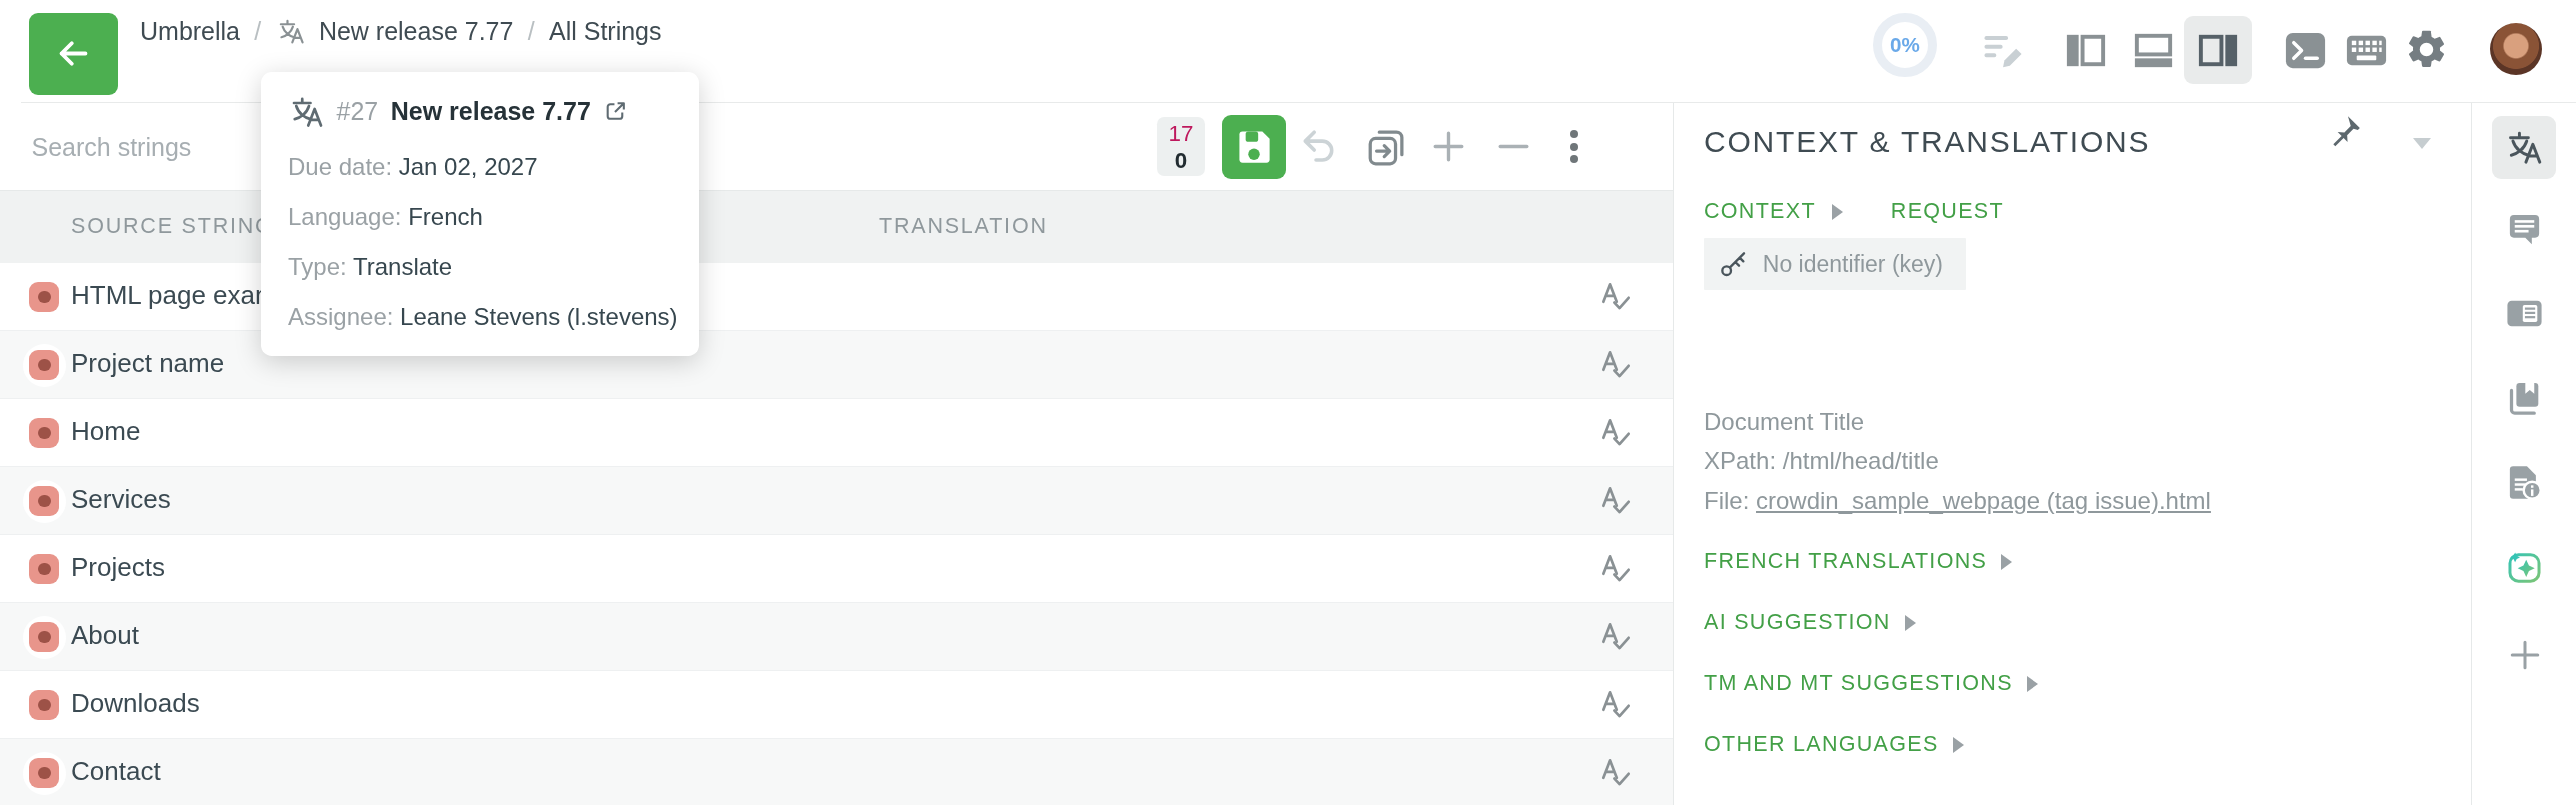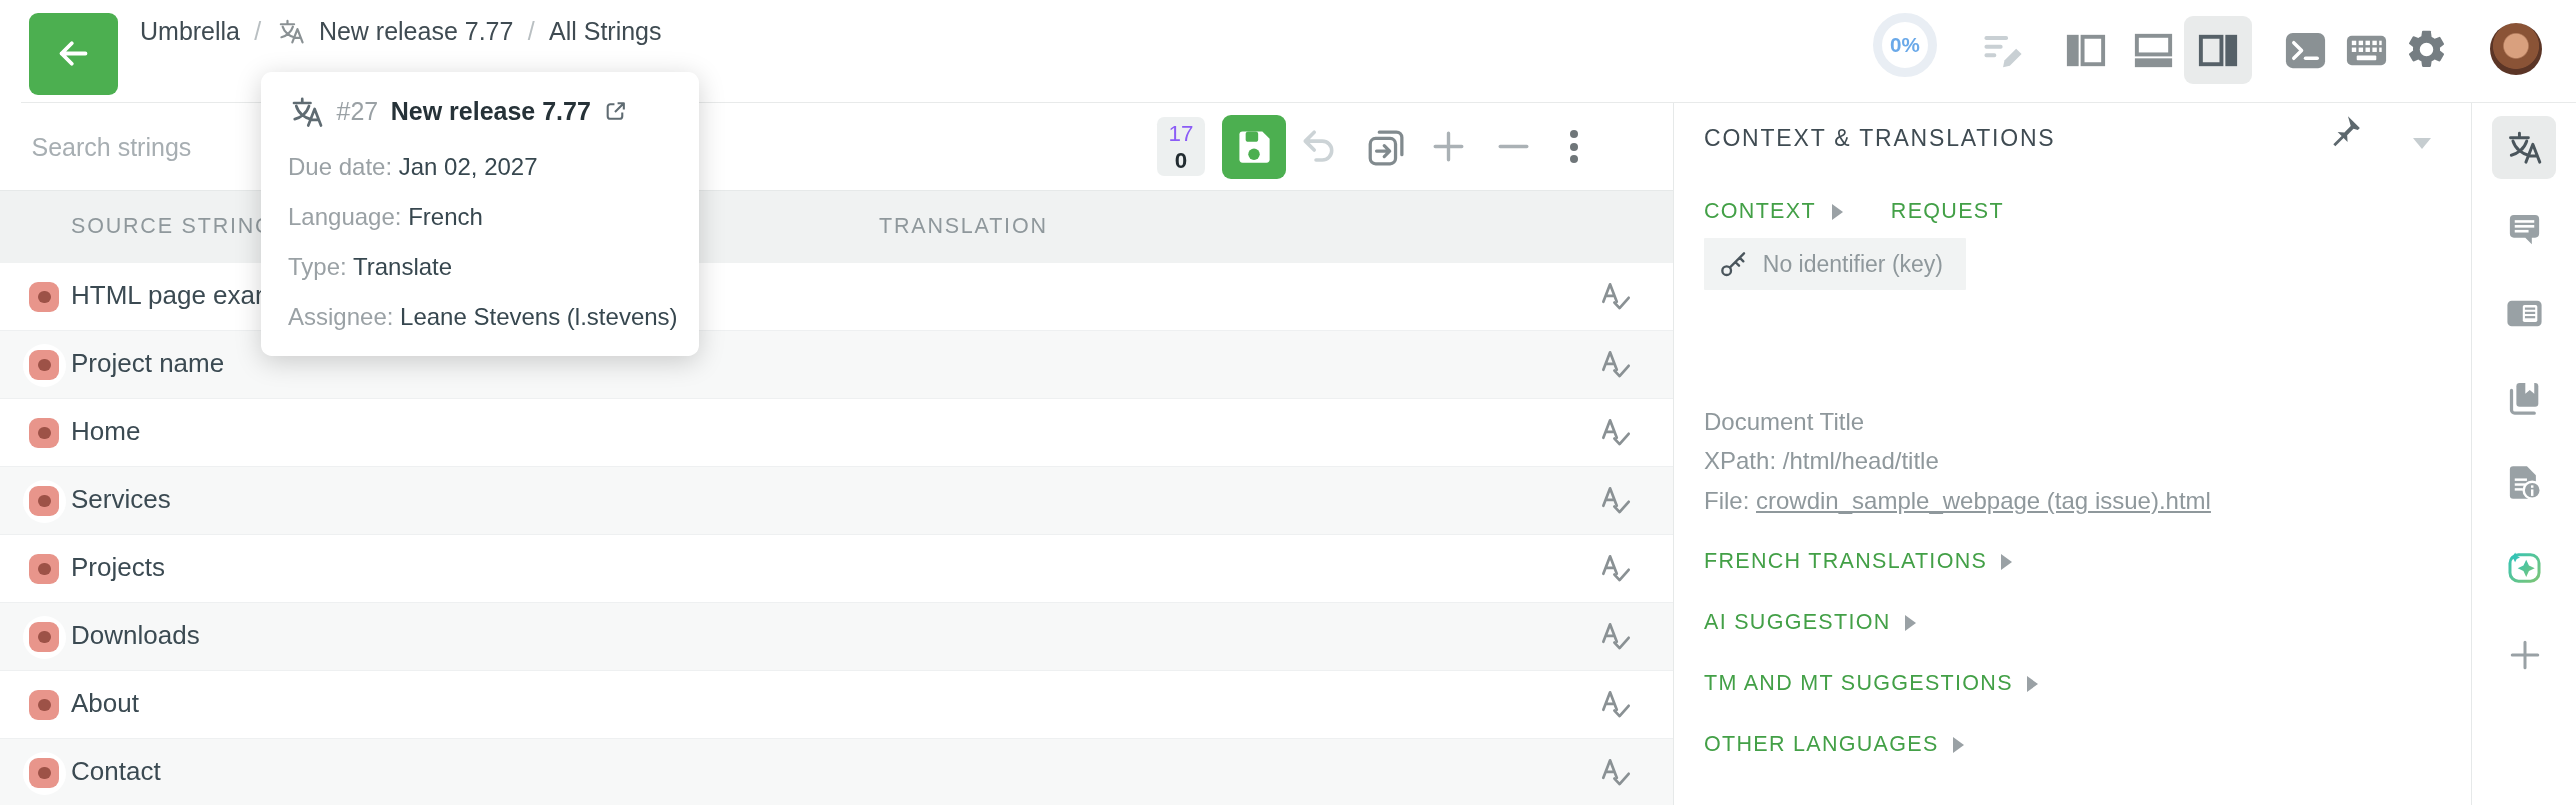--- a/index.html
+++ b/index.html
@@ -20,21 +20,21 @@
   #progress-ring span{font-size:20.6px;font-weight:bold;color:#6aa9e9;}
   #layout-right-wrap{position:absolute;left:2163px;top:16px;width:68px;height:68px;background:#e9ebeb;border-radius:9px;display:flex;align-items:center;justify-content:center;cursor:pointer;}
   #avatar{position:absolute;left:2469px;top:23px;width:52px;height:52px;border-radius:50%;cursor:pointer;background:radial-gradient(circle at 50% 44%, #d9a07e 0 30%, #8a5336 34% 58%, #5b3526 60% 100%);}
 
   
   #left-panel{position:absolute;left:0;top:102px;width:1674px;height:703px;border-right:0.9px solid #e6e9e9;box-sizing:border-box;background:#fff;}
   #search-row{position:absolute;left:0;top:0;width:100%;height:89px;border-bottom:0.9px solid #e6e9e9;box-sizing:border-box;background:#fff;}
   #search-input{position:absolute;left:29.5px;top:23px;width:501px;height:43px;border:none;outline:none;font-size:25px;font-family:"Liberation Sans",sans-serif;color:#3c4852;background:transparent;}
   #search-input::placeholder{color:#a7aeb2;}
   #counter-badge{position:absolute;left:1157px;top:15px;width:48px;height:59px;background:#edf0f0;border-radius:7.2px;display:flex;flex-direction:column;align-items:center;justify-content:center;line-height:27px;}
-  #counter-badge .c-top{font-size:22.4px;color:#8b5cf6;}
+  #counter-badge .c-top{font-size:22.4px;color:#be185d;}
   #counter-badge .c-bottom{font-size:22.4px;font-weight:bold;color:#222c31;}
   #save-btn{position:absolute;left:1222px;top:12.5px;width:64px;height:64px;background:#4caf50;border-radius:9px;display:flex;align-items:center;justify-content:center;cursor:pointer;}
   .tb-icon{position:absolute;display:flex;align-items:center;justify-content:center;cursor:pointer;}
   #undo-btn{left:1299px;top:23px;color:#ccd3d6;}
   #copy-btn{left:1363px;top:21.5px;color:#818a8e;}
   #plus-btn{left:1429px;top:25px;color:#aab1b5;}
   #minus-btn{left:1494px;top:25px;color:#aab1b5;}
   #kebab-btn{left:1563px;top:19.7px;width:21.5px;height:50px;flex-direction:column;gap:4.5px;}
   #kebab-btn i{width:8px;height:8px;border-radius:50%;background:#6f7679;}
 
@@ -44,21 +44,21 @@
   .row{position:relative;height:68px;box-sizing:border-box;border-bottom:0.9px solid #eef0f1;background:#fff;cursor:pointer;}
   .row:nth-child(even){background:#f7f8f8;}
   .halo{position:absolute;left:23px;top:12.5px;width:43px;height:43px;background:#fff;border-radius:50%;}
   .bullet{position:absolute;left:6.3px;top:6.3px;width:30px;height:30px;background:#e8958b;border-radius:9px;}
   .bullet i{position:absolute;left:9px;top:9px;width:12.5px;height:12.5px;border-radius:50%;background:#9d5247;}
   .row-text{position:absolute;left:71px;top:17px;font-size:26px;color:#3b4a52;white-space:nowrap;}
   .row-action{position:absolute;left:1597px;top:15px;color:#8a9194;cursor:pointer;display:flex;}
 
   
   #right-panel{position:absolute;left:1675px;top:102px;width:796px;height:703px;background:#fff;}
-  #panel-title{position:absolute;left:29px;top:23px;font-size:23px;font-weight:500;letter-spacing:1.8px;color:#3f4b52;}
+  #panel-title{position:absolute;left:29px;top:23px;font-size:30px;font-weight:500;letter-spacing:1.8px;color:#3f4b52;}
   #pin-btn{position:absolute;left:650px;top:10.7px;color:#5d686e;cursor:pointer;}
   #panel-caret{position:absolute;left:738px;top:36px;width:0;height:0;border-left:9.8px solid transparent;border-right:9.8px solid transparent;border-top:11.6px solid #c6cdd0;cursor:pointer;}
   #ctx-links{position:absolute;left:29px;top:97px;display:flex;align-items:center;gap:16px;font-size:21.5px;font-weight:500;letter-spacing:1.3px;color:#43a047;}
   .tri-right{display:inline-block;width:0;height:0;border-left:11.6px solid #9aa1a5;border-top:8px solid transparent;border-bottom:8px solid transparent;}
   #ctx-links .link{cursor:pointer;text-align:center;}
   #ctx-links .gap{width:16px;}
   #key-badge{position:absolute;left:29px;top:136px;height:52px;display:inline-flex;align-items:center;gap:12.5px;background:#f1f3f3;border-radius:1px;padding:0 23px 0 14.3px;cursor:pointer;}
   #key-badge .kb-text{font-size:23px;color:#8f989c;white-space:nowrap;}
   #key-badge svg{color:#4a555c;}
   .doc-line{position:absolute;left:29px;font-size:24px;color:#8f989c;white-space:nowrap;}
@@ -395,34 +395,34 @@
               <use href="#sym-acheck"></use>
             </svg>
           </span>
       </div>
       <div class="row">
         <span class="halo">
             <span class="bullet">
               <i></i>
             </span>
           </span>
+        <span class="row-text">About</span>
+        <span class="row-action">
+            <svg width="38" height="38" viewBox="0 0 42 42">
+              <use href="#sym-acheck"></use>
+            </svg>
+          </span>
+      </div>
+      <div class="row">
+        <span class="halo">
+            <span class="bullet">
+              <i></i>
+            </span>
+          </span>
         <span class="row-text">Downloads</span>
-        <span class="row-action">
-            <svg width="38" height="38" viewBox="0 0 42 42">
-              <use href="#sym-acheck"></use>
-            </svg>
-          </span>
-      </div>
-      <div class="row">
-        <span class="halo">
-            <span class="bullet">
-              <i></i>
-            </span>
-          </span>
-        <span class="row-text">About</span>
         <span class="row-action">
             <svg width="38" height="38" viewBox="0 0 42 42">
               <use href="#sym-acheck"></use>
             </svg>
           </span>
       </div>
       <div class="row">
         <span class="halo">
             <span class="bullet">
               <i></i>

